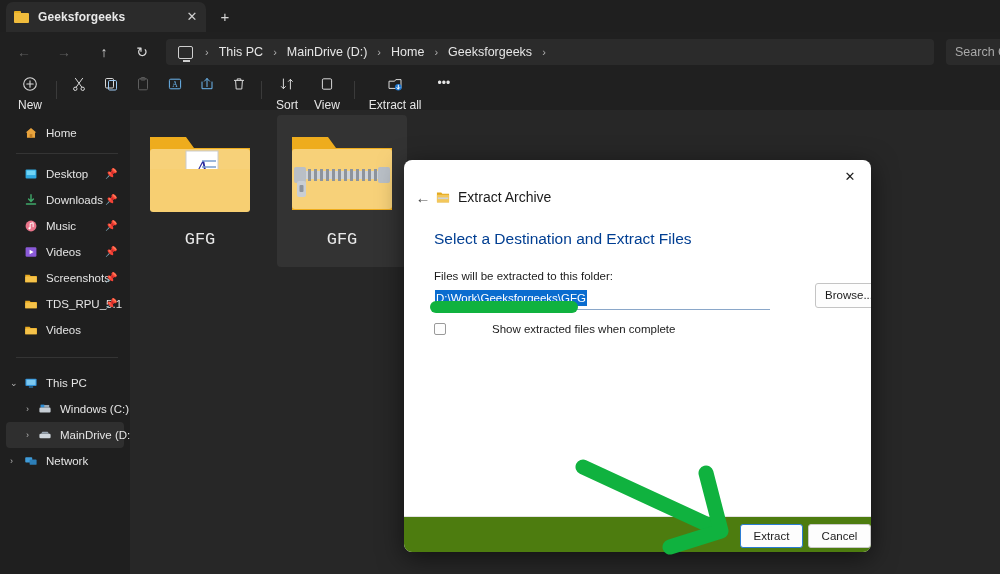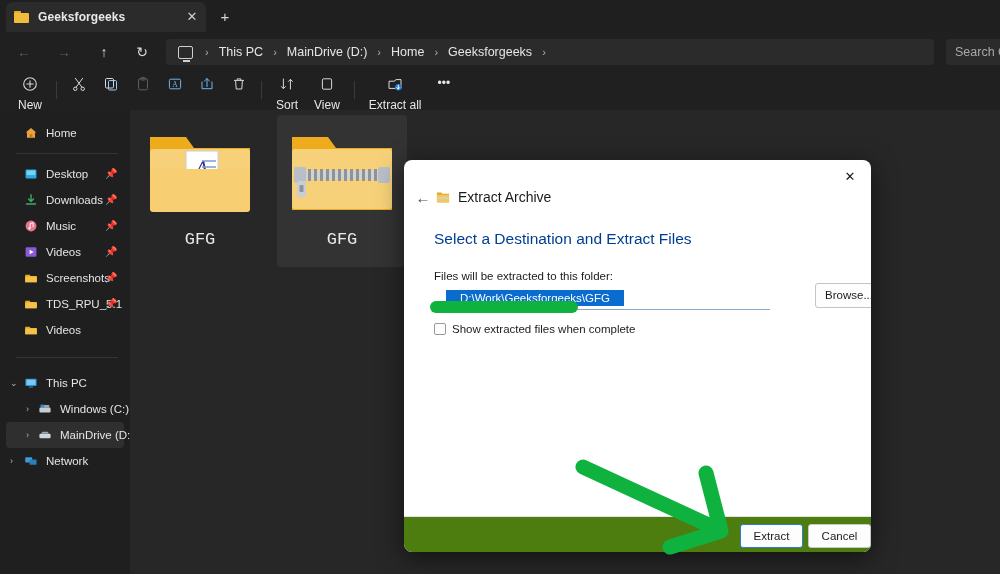--- a/index.html
+++ b/index.html
@@ -149,37 +149,37 @@
   }
   .dlg-sublabel {
     position: absolute; left: 30px; top: 110px;
     color: #1b1b1b; font-size: 11.5px;
   }
   .pathfield {
     position: absolute; left: 30px; top: 128px; width: 336px; height: 22px;
     border: none; border-bottom: 1px solid #8aa7c9; background: #fff;
   }
   .pathfield .sel-text {
-    position: absolute; left: 12px; top: 2px;
-    background: #0a6ccf; color: #ffffff; font-size: 11.5px; padding: 2px 14px;
+    position: absolute; left: 1px; top: 2px;
+    background: #0a6ccf; color: #ffffff; font-size: 11.5px; padding: 2px 1px;
   }
   .browsebtn {
     position: absolute; left: 371px; top: 123px; width: 68px; height: 25px;
     border: 1px solid #c4c4c4; border-radius: 3px; background: #fdfdfd;
     color: #1b1b1b; font-size: 11.5px; text-align: center; line-height: 23px; margin-left: 40px;
   }
   .checkrow {
     position: absolute; left: 30px; top: 163px;
     display: flex; align-items: center; gap: 6px;
   }
   .checkbox {
     width: 12px; height: 12px; border: 1px solid #9a9a9a; border-radius: 2px;
     background: #fdfdfd; flex: none;
   }
-  .checklabel { color: #1b1b1b; font-size: 11.5px; }
+  .checklabel { color: #1b1b1b; font-size: 11.5px; margin-left: 40px; }
   .dlg-footer {
     position: absolute; left: 0; bottom: 0; width: 467px; height: 36px;
     background: #4d7c0f; border-top: 1px solid #e2e2e2;
   }
   .dlgbtn {
     position: absolute; top: 7px; height: 24px; width: 63px;
     border-radius: 3px; background: #fdfdfd; border: 1px solid #c8c8c8;
     color: #1b1b1b; font-size: 11.5px; text-align: center; line-height: 22px;
   }
   .dlgbtn.primary { left: 336px; border: 1.6px solid #2b7cd3; }

